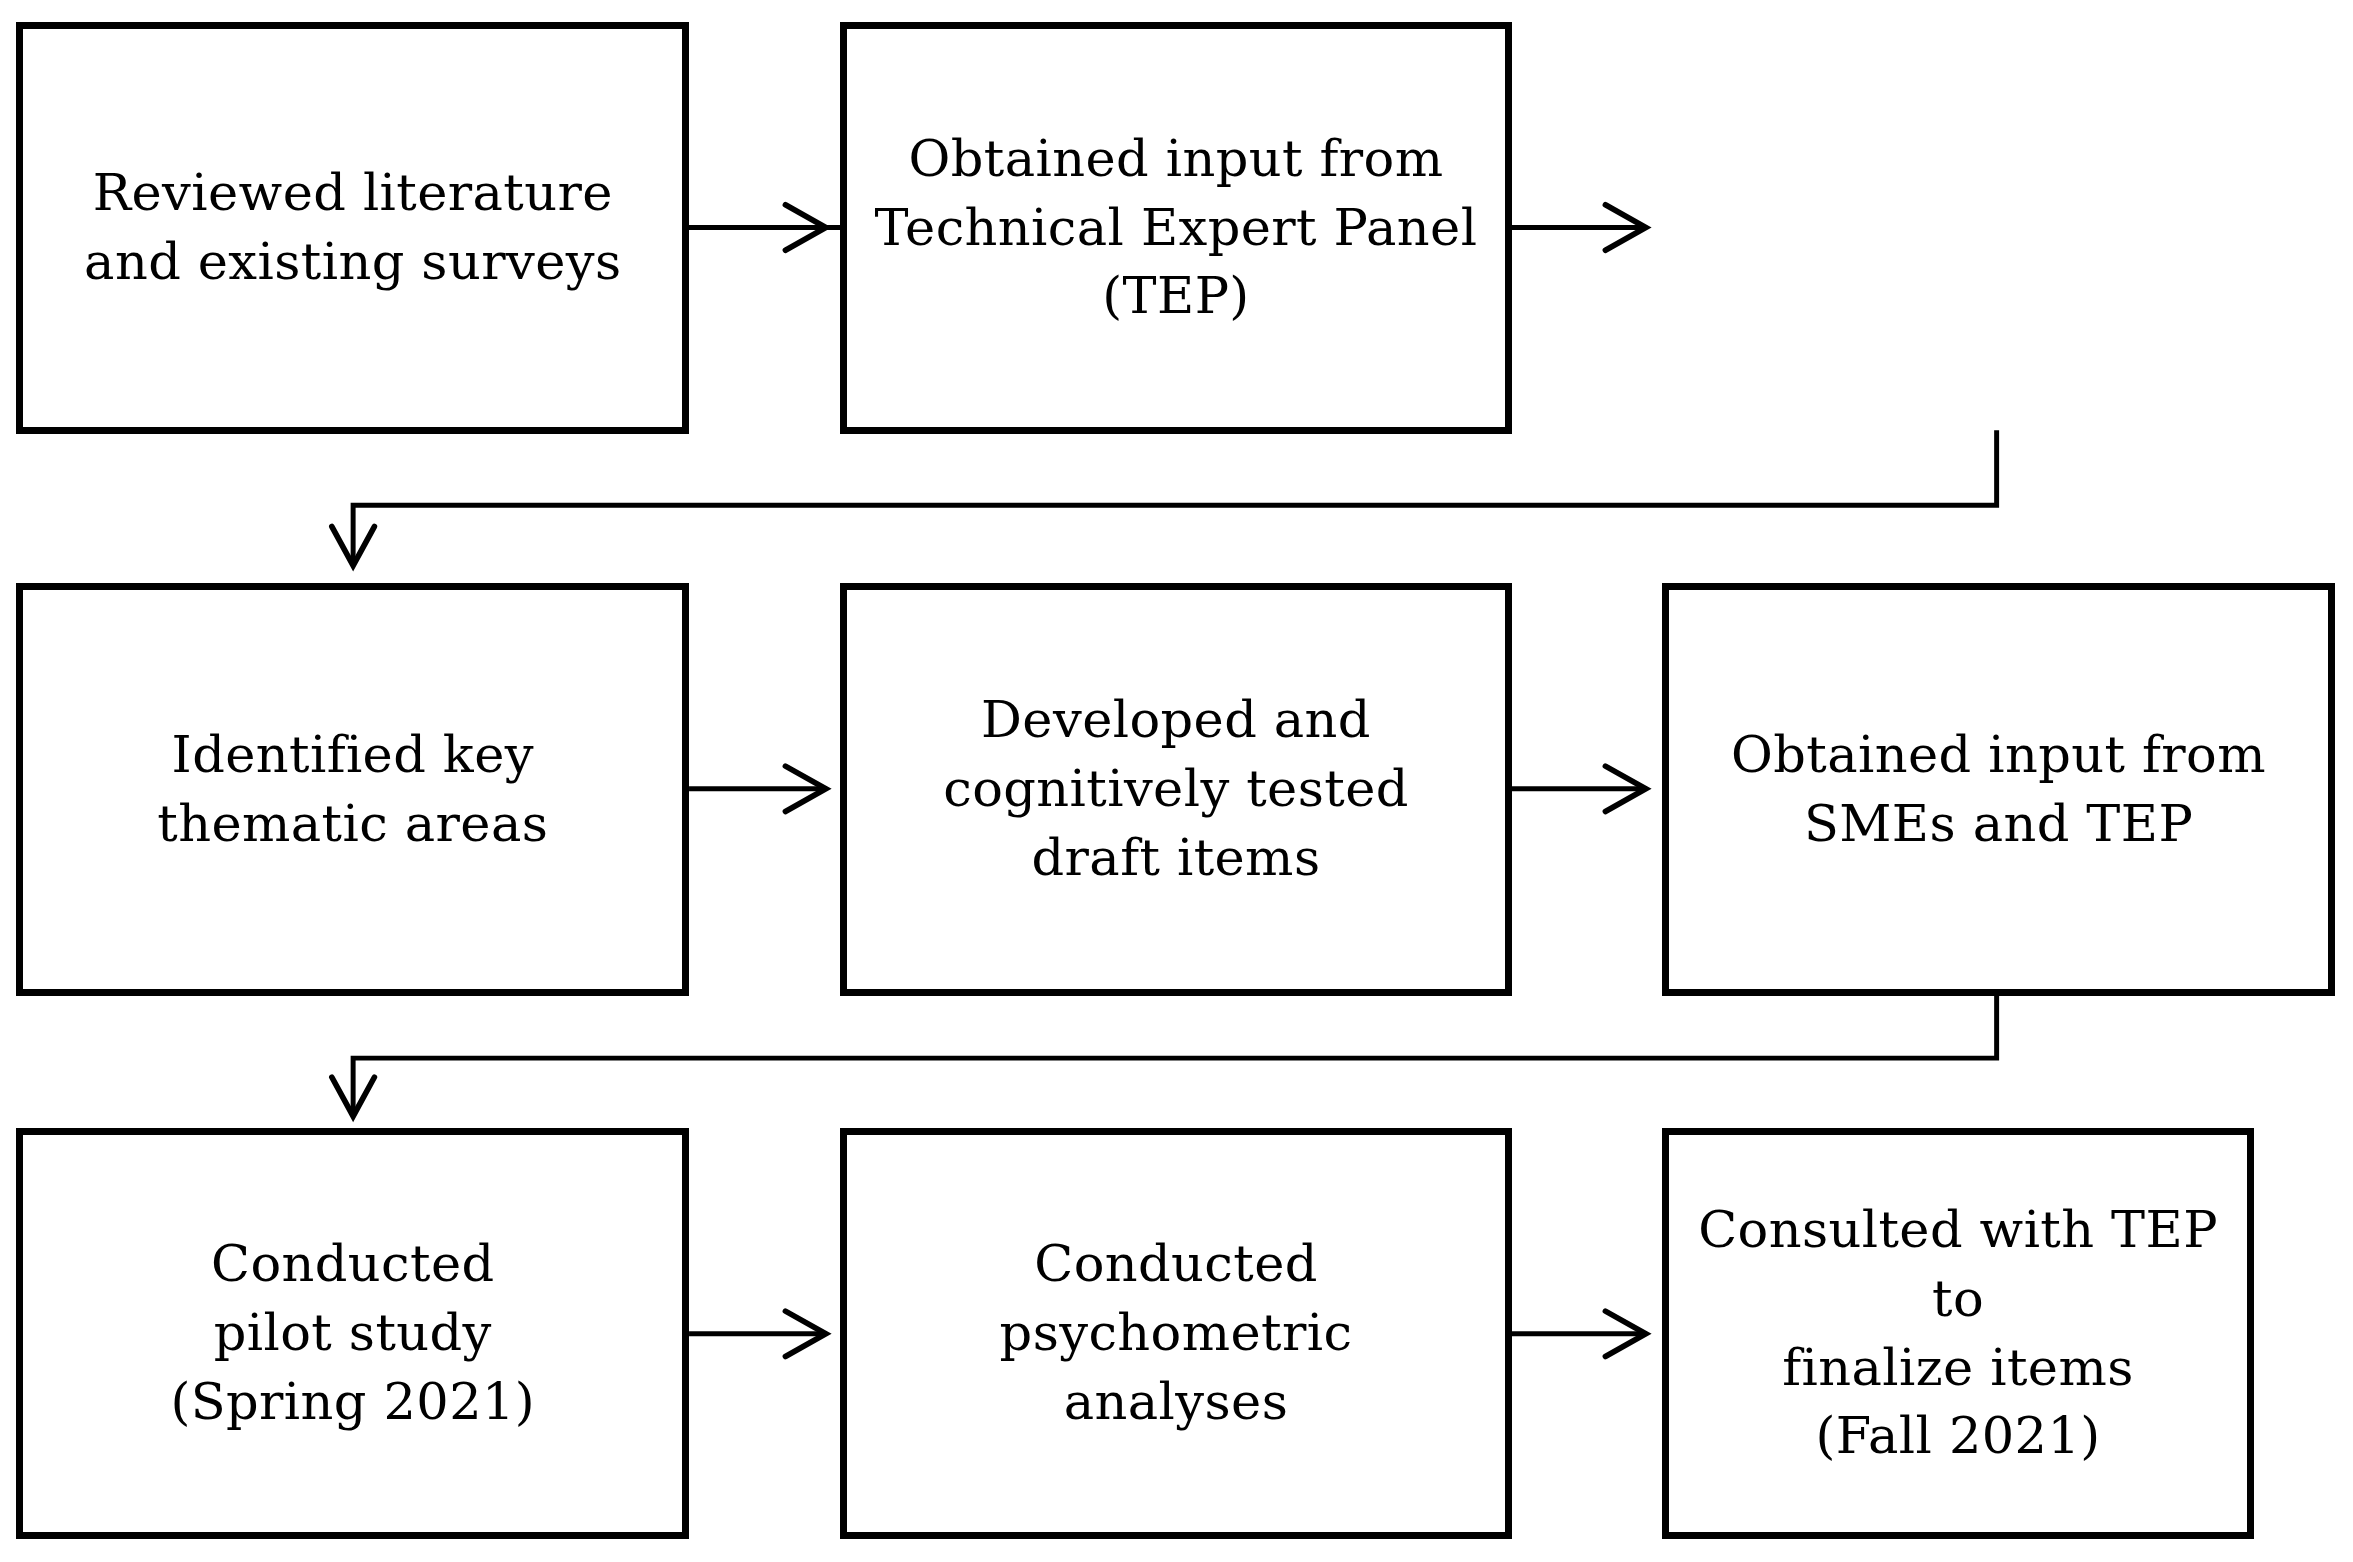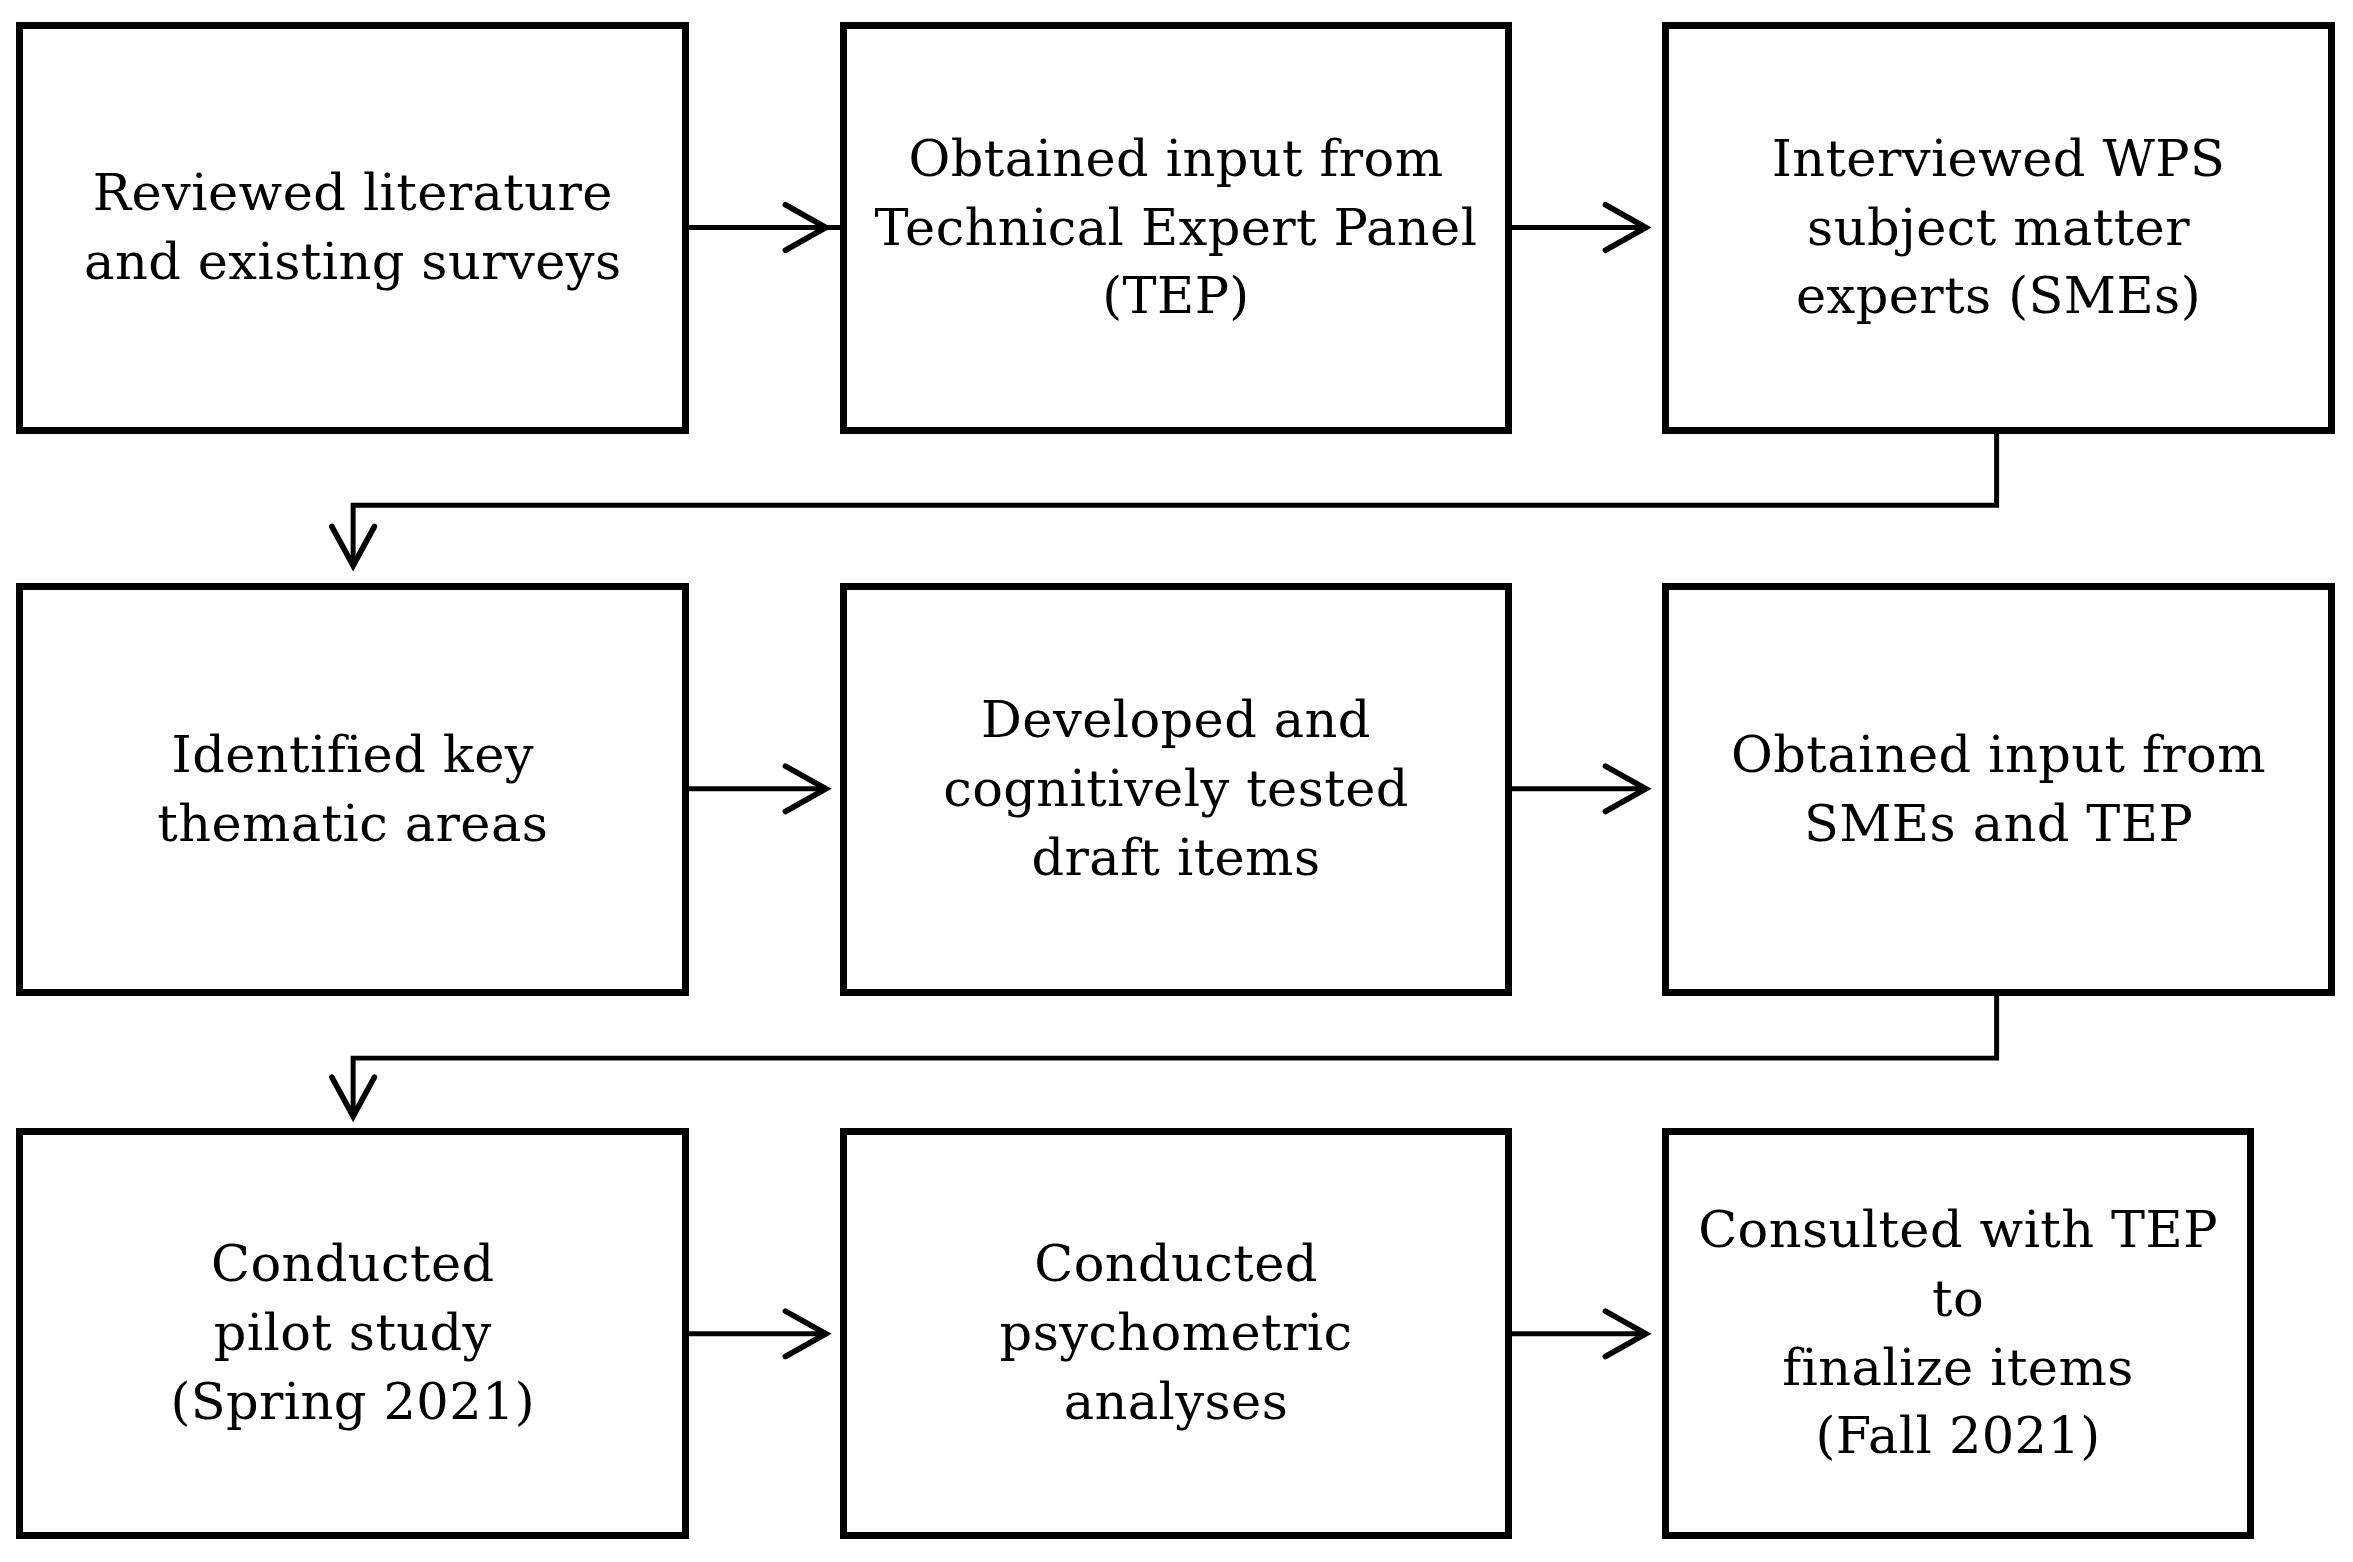--- a/index.html
+++ b/index.html
@@ -104,25 +104,20 @@
     <span class="box-label">Reviewed literature
 and existing surveys</span>
   </div>
 
   <div class="box" id="box-2">
     <span class="box-label">Obtained input from
 Technical Expert Panel
 (TEP)</span>
   </div>
 
-  <div class="box" id="box-3">
-    <span class="box-label">Interviewed WPS
-subject matter
-experts (SMEs)</span>
-  </div>
 
   <div class="box" id="box-4">
     <span class="box-label">Identified key
 thematic areas</span>
   </div>
 
   <div class="box" id="box-5">
     <span class="box-label">Developed and
 cognitively tested
 draft items</span>

